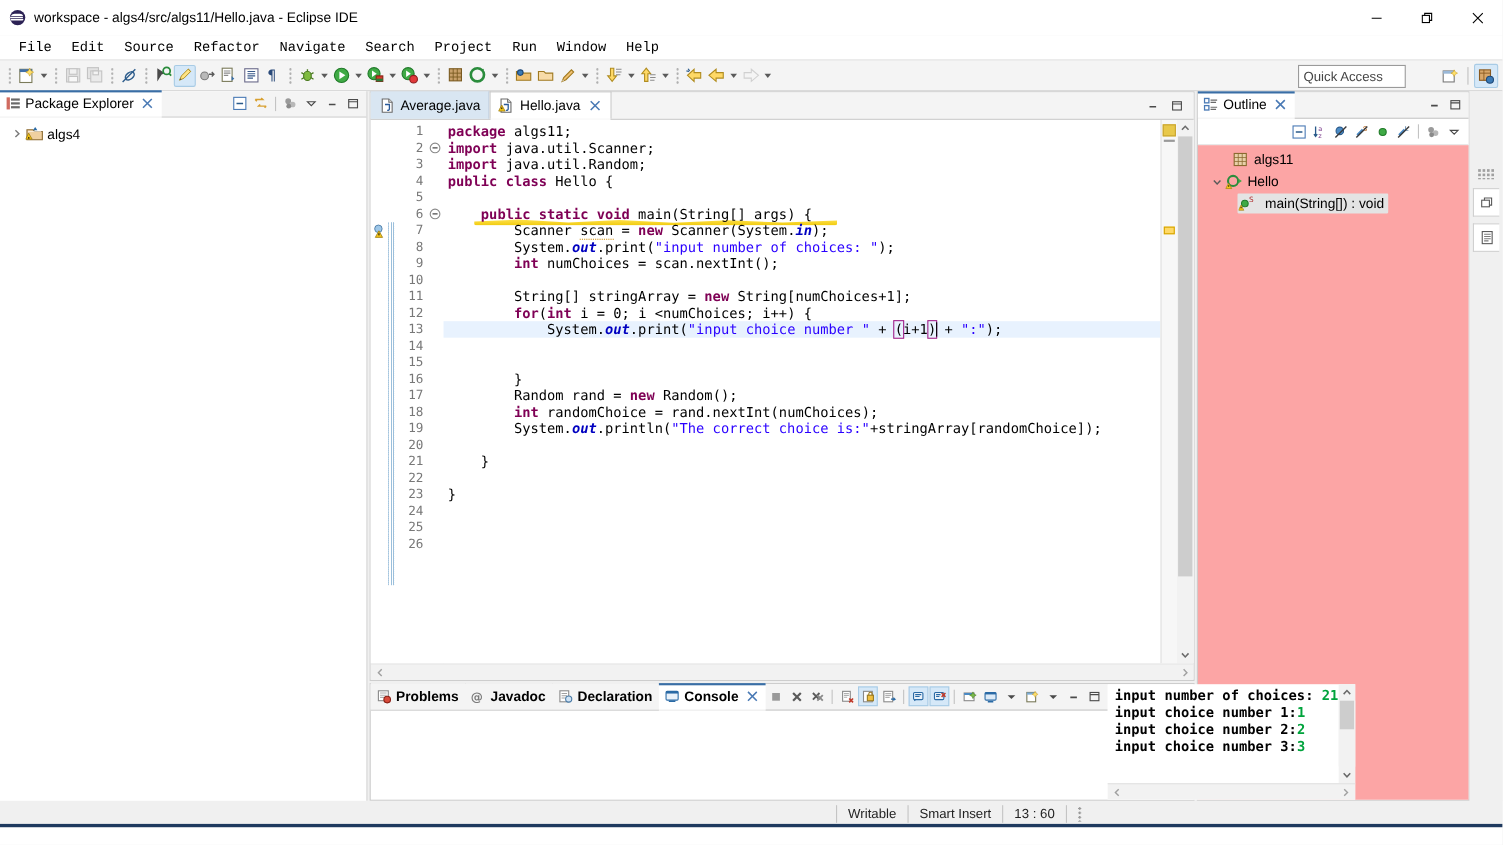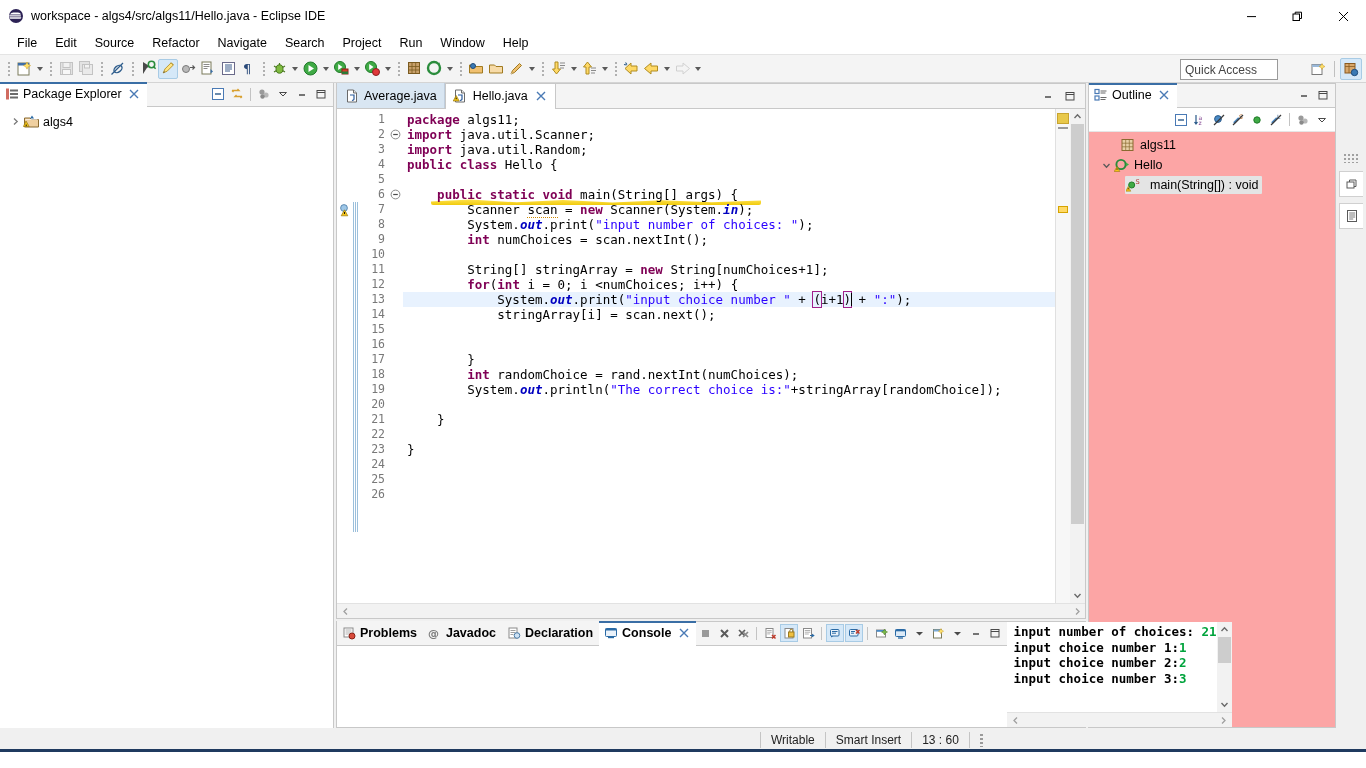--- a/index.html
+++ b/index.html
@@ -18,21 +18,21 @@
     height:32px; background:#ffffff; display:flex; align-items:center;
     padding-left:8px; flex:0 0 32px; position:relative;
   }
   .title-icon { width:16px; height:16px; margin-right:7px; flex:0 0 16px; }
   .title-text { font-size:12.5px; color:#000; white-space:nowrap; }
   .win-controls { position:absolute; right:0; top:0; height:32px; display:flex; }
   .win-btn { width:46px; height:32px; display:flex; align-items:center; justify-content:center; }
   .win-btn svg { display:block; }
 
   
-  .menubar { height:22px; display:flex; align-items:center; padding-left:8px; background:#fff; flex:0 0 22px; }
+  .menubar { height:22px; display:flex; align-items:center; padding-left:8px; background:#fff; flex:0 0 22px;font-family:Liberation Mono, monospace; }
   .menuitem { padding:2px 9px; font-size:12.5px; color:#000; white-space:nowrap; cursor:default; }
 
   
   .toolbar {
     height:29px; background:#f4f4f4; border-top:1px solid #e4e4e4; border-bottom:1px solid #d4d4d4;
     display:flex; align-items:center; padding:0 4px; flex:0 0 29px; position:relative;
   }
   .tb-item { display:flex; align-items:center; height:24px; padding:0 1px; }
   .tb-ico { width:20px; height:20px; display:flex; align-items:center; justify-content:center; }
   .tb-ico.sel { background:#d5e8f8; border:1px solid #a8cbe5; border-radius:2px; }
@@ -644,24 +644,24 @@
               <div class="code-line"><span class="kw">public class </span><span>Hello {</span></div>
               <div class="code-line">&nbsp;</div>
               <div class="code-line"><span>    </span><span class="kw">public static void </span><span>main(String[] args) {</span></div>
               <div class="code-line"><span>        Scanner </span><span class="underline-err">scan</span><span> = </span><span class="kw">new </span><span>Scanner(System.</span><span class="fld">in</span><span>);</span></div>
               <div class="code-line"><span>        System.</span><span class="fld">out</span><span>.print(</span><span class="str">"input number of choices: "</span><span>);</span></div>
               <div class="code-line"><span>        </span><span class="kw">int </span><span>numChoices = scan.nextInt();</span></div>
               <div class="code-line">&nbsp;</div>
               <div class="code-line"><span>        String[] stringArray = </span><span class="kw">new </span><span>String[numChoices+1];</span></div>
               <div class="code-line"><span>        </span><span class="kw">for</span><span>(</span><span class="kw">int </span><span>i = 0; i &lt;numChoices; i++) {</span></div>
               <div class="code-line current"><span>            System.</span><span class="fld">out</span><span>.print(</span><span class="str">"input choice number "</span><span> + </span><span class="brk">(</span><span>i+1</span><span class="brk">)</span><span class="caret"></span><span> + </span><span class="str">":"</span><span>);</span></div>
-              <div class="code-line"><span>            stringArray[i] = scan.next();</span></div>
               <div class="code-line">&nbsp;</div>
               <div class="code-line">&nbsp;</div>
               <div class="code-line"><span>        }</span></div>
+              <div class="code-line"><span>        Random rand = </span><span class="kw">new </span><span>Random();</span></div>
               <div class="code-line"><span>        </span><span class="kw">int </span><span>randomChoice = rand.nextInt(numChoices);</span></div>
               <div class="code-line"><span>        System.</span><span class="fld">out</span><span>.println(</span><span class="str">"The correct choice is:"</span><span>+stringArray[randomChoice]);</span></div>
               <div class="code-line">&nbsp;</div>
               <div class="code-line"><span>    }</span></div>
               <div class="code-line">&nbsp;</div>
               <div class="code-line"><span>}</span></div>
               <div class="code-line">&nbsp;</div>
               <div class="code-line">&nbsp;</div>
             </div>
           <div class="overview-ruler">

